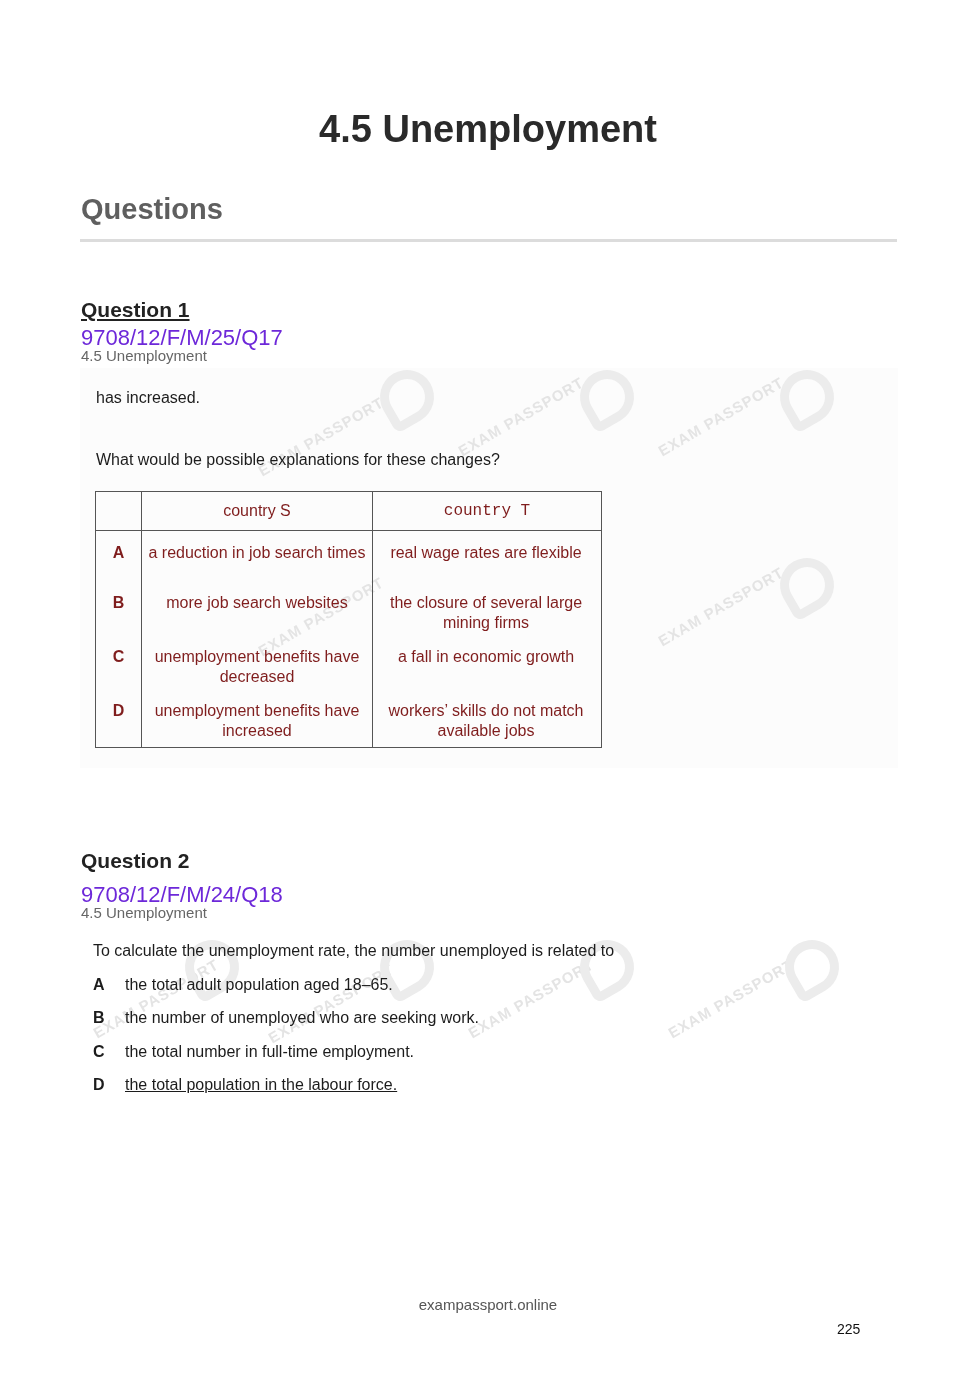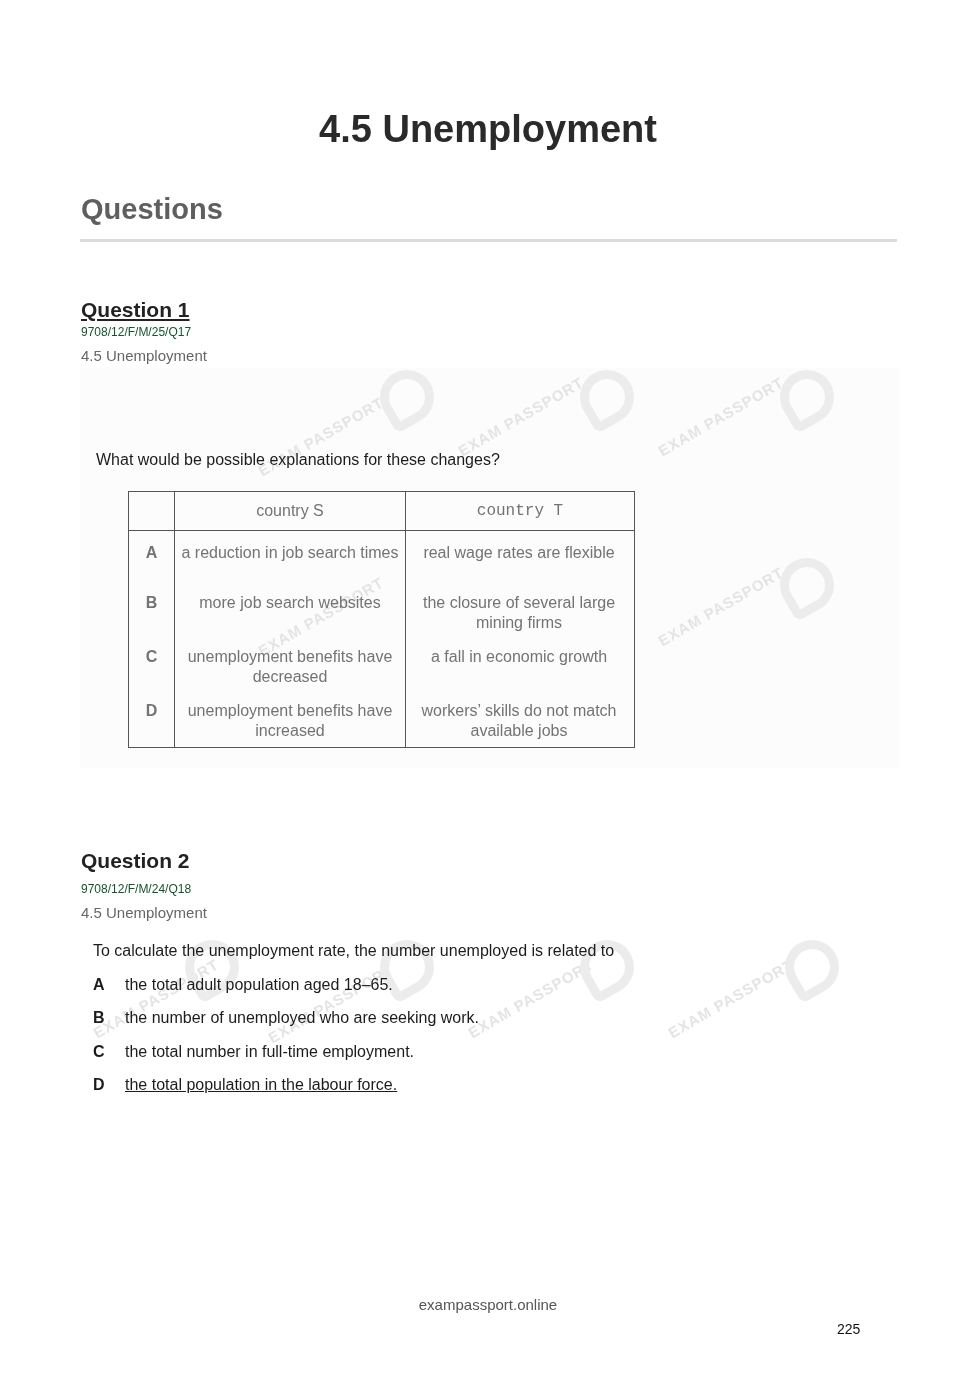--- a/index.html
+++ b/index.html
@@ -5,33 +5,33 @@
   html, body { margin:0; padding:0; background:#ffffff; }
   body { width:976px; height:1382px; position:relative; overflow:hidden;
          font-family:"Liberation Sans", sans-serif; color:#222222; }
   .page-title { position:absolute; left:0; width:976px; top:108px; text-align:center;
          font-size:38px; font-weight:bold; color:#2a2a2a; margin:0; }
   .section-heading { position:absolute; left:81px; top:193px; font-size:29px; font-weight:bold;
          color:#5f5f5f; margin:0; }
   .section-rule { position:absolute; left:80px; top:239px; width:817px; height:3px; background:#dcdcdc; }
 
   .q-title { position:absolute; left:81px; font-size:21px; font-weight:bold; color:#222; margin:0; }
-  .q-code { position:absolute; left:81px; font-size:12px; color:#14532d; }
+  .q-code { position:absolute; left:81px; font-size:22px; color:#6d28d9; }
   .q-topic { position:absolute; left:81px; font-size:15px; color:#666; }
 
   .q-body { position:absolute; font-size:16px; color:#1c1c1c; line-height:21px; }
 
   .watermark-area { position:absolute; background:#fcfcfc; }
   .wm { position:absolute; color:#e4e4e4; font-weight:bold; font-size:15px; transform:rotate(-30deg);
         white-space:nowrap; letter-spacing:1px; }
   .wm-logo { position:absolute; width:36px; height:36px; border:9px solid #ececec; border-radius:50% 50% 50% 8px;
         transform:rotate(-30deg); }
 
   table.answers { position:absolute; left:95px; top:491px; border-collapse:collapse;
-        font-size:16px; color:#737373;margin-left:33px; }
+        font-size:16px; color:#7f1d1d; }
   table.answers td, table.answers th { border:1px solid #555; }
   table.answers th { font-weight:normal; height:36px; text-align:center; }
   table.answers td { vertical-align:top; text-align:center; line-height:20px; border-top:none; border-bottom:none; }
   table.answers tr.last td { border-bottom:1px solid #555; }
   table.answers td.letter { width:43px; font-weight:bold; padding-top:8px; }
   table.answers td.s-col { width:226px; padding:8px 2px 6px 2px; }
   table.answers td.t-col { width:226px; padding:8px 2px 6px 0; }
   table.answers tr.first td { padding-top:12px; }
 
   .opt { position:absolute; left:93px; font-size:16px; color:#1c1c1c; }
@@ -57,20 +57,21 @@
   <span class="wm-logo" style="left:500px;top:2px;"></span>
   <span class="wm-logo" style="left:700px;top:2px;"></span>
   <span class="wm-logo" style="left:700px;top:190px;"></span>
 </div>
 
 <h3 class="q-title" style="top:298px;text-decoration:underline;">Question 1</h3>
 <div class="q-code" style="top:325px;">9708/12/F/M/25/Q17</div>
 <div class="q-topic" style="top:347px;">4.5 Unemployment</div>
 
 <div class="q-body" style="left:96px;top:387px;width:760px;">
+  <div>has increased.</div>
 </div>
 <div class="q-body" style="left:96px;top:449px;">What would be possible explanations for these changes?</div>
 
 <table class="answers">
   <tbody>
       <tr>
     <th style="width:43px;"></th>
     <th style="width:226px;">country S</th>
     <th style="width:226px;font-family:Liberation Mono, monospace;">country T</th>
   </tr>

